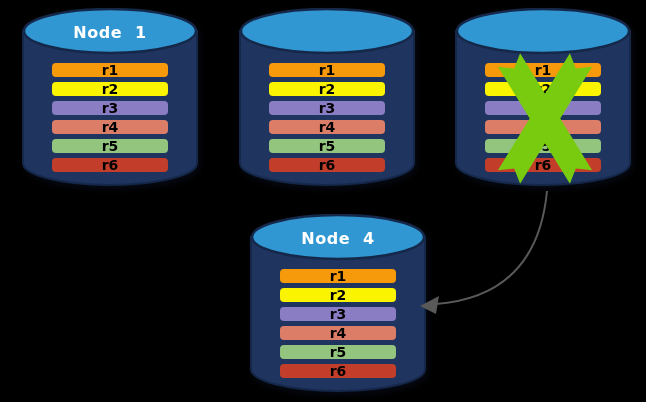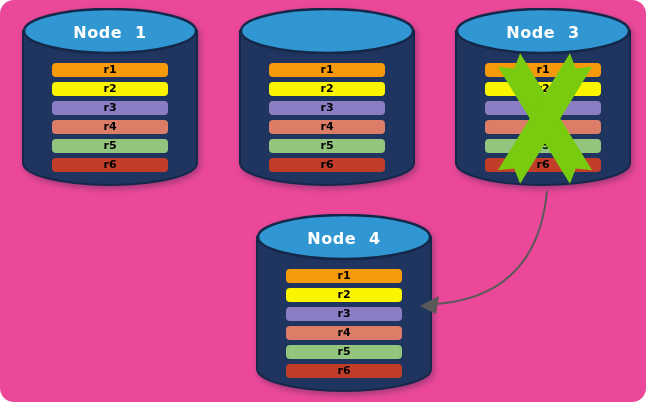--- a/index.html
+++ b/index.html
@@ -15,21 +15,21 @@
     background: #FFFFFF;
   }
   .node {
     position: absolute;
     width: 180px;
     height: 178px;
   }
   .pos-0 { left: 20px;  top: 8px; }
   .pos-1 { left: 237px; top: 8px; }
   .pos-2 { left: 453px; top: 8px; }
-  .pos-3 { left: 254px; top: 214px; }
+  .pos-3 { left: 248px; top: 214px; }
   .cyl {
     position: absolute;
     left: 0; top: 0;
     filter: drop-shadow(2px 3px 3px rgba(20,30,60,0.35));
   }
   .node-title {
     position: absolute;
     top: 15px;
     left: 0;
     width: 100%;
@@ -45,40 +45,40 @@
     top: 55px;
     left: 32px;
     width: 116px;
   }
   .row {
     height: 14px;
     line-height: 14px;
     margin-bottom: 5px;
     border-radius: 4px;
     text-align: center;
-    font-size: 11px;
+    font-size: 14px;
     font-weight: bold;
   }
   .fail-x {
     position: absolute;
     left: 42px;
     top: 44px;
   }
   #arrow-overlay {
     position: absolute;
     left: 0; top: 0;
     width: 646px;
     height: 402px;
     pointer-events: none;
   }
 </style>
 </head>
 <body>
 
-<div id="canvas" style="background: #ec4899; border-radius: 14px;">
+<div id="canvas" style="background: #000000;">
   <div class="node pos-0">
       <svg viewBox="0 0 180 178" width="180" height="178" class="cyl">
         <path d="M3,23 L3,155 A87,22 0 0 0 177,155 L177,23 Z" fill="#1F3560" stroke="#15284A" stroke-width="2"></path>
         <ellipse cx="90" cy="23" rx="86" ry="22" fill="#3097D2" stroke="#15284A" stroke-width="2.5"></ellipse>
       </svg>
       <div class="node-title" style="color: rgb(255, 255, 255);">Node 1</div>
       <div class="rows">
         <div class="row" style="background: rgb(246, 153, 10); color: rgb(0, 0, 0);">r1</div>
         <div class="row" style="background: rgb(250, 244, 0); color: rgb(0, 0, 0);">r2</div>
         <div class="row" style="background: rgb(139, 125, 195); color: rgb(0, 0, 0);">r3</div>
@@ -99,21 +99,20 @@
         <div class="row" style="background: rgb(220, 125, 104); color: rgb(0, 0, 0);">r4</div>
         <div class="row" style="background: rgb(147, 197, 127); color: rgb(0, 0, 0);">r5</div>
         <div class="row" style="background: rgb(194, 62, 42); color: rgb(0, 0, 0);">r6</div>
       </div>
     </div>
   <div class="node pos-2">
       <svg viewBox="0 0 180 178" width="180" height="178" class="cyl">
         <path d="M3,23 L3,155 A87,22 0 0 0 177,155 L177,23 Z" fill="#1F3560" stroke="#15284A" stroke-width="2"></path>
         <ellipse cx="90" cy="23" rx="86" ry="22" fill="#3097D2" stroke="#15284A" stroke-width="2.5"></ellipse>
       </svg>
-      <div class="node-title" style="color: rgb(255, 255, 255);">Node 3</div>
       <div class="rows">
         <div class="row" style="background: rgb(246, 153, 10); color: rgb(0, 0, 0);">r1</div>
         <div class="row" style="background: rgb(250, 244, 0); color: rgb(0, 0, 0);">r2</div>
         <div class="row" style="background: rgb(139, 125, 195); color: rgb(0, 0, 0);">r3</div>
         <div class="row" style="background: rgb(220, 125, 104); color: rgb(0, 0, 0);">r4</div>
         <div class="row" style="background: rgb(147, 197, 127); color: rgb(0, 0, 0);">r5</div>
         <div class="row" style="background: rgb(194, 62, 42); color: rgb(0, 0, 0);">r6</div>
       </div>
       <svg viewBox="0 0 100 133" width="100" height="133" class="fail-x">
         <path d="M25.1,1.2 L19.2,16.5 L2.9,14.8 L74.9,131.8 L80.8,116.5 L97.1,118.2 Z" fill="#79CB10"></path>

